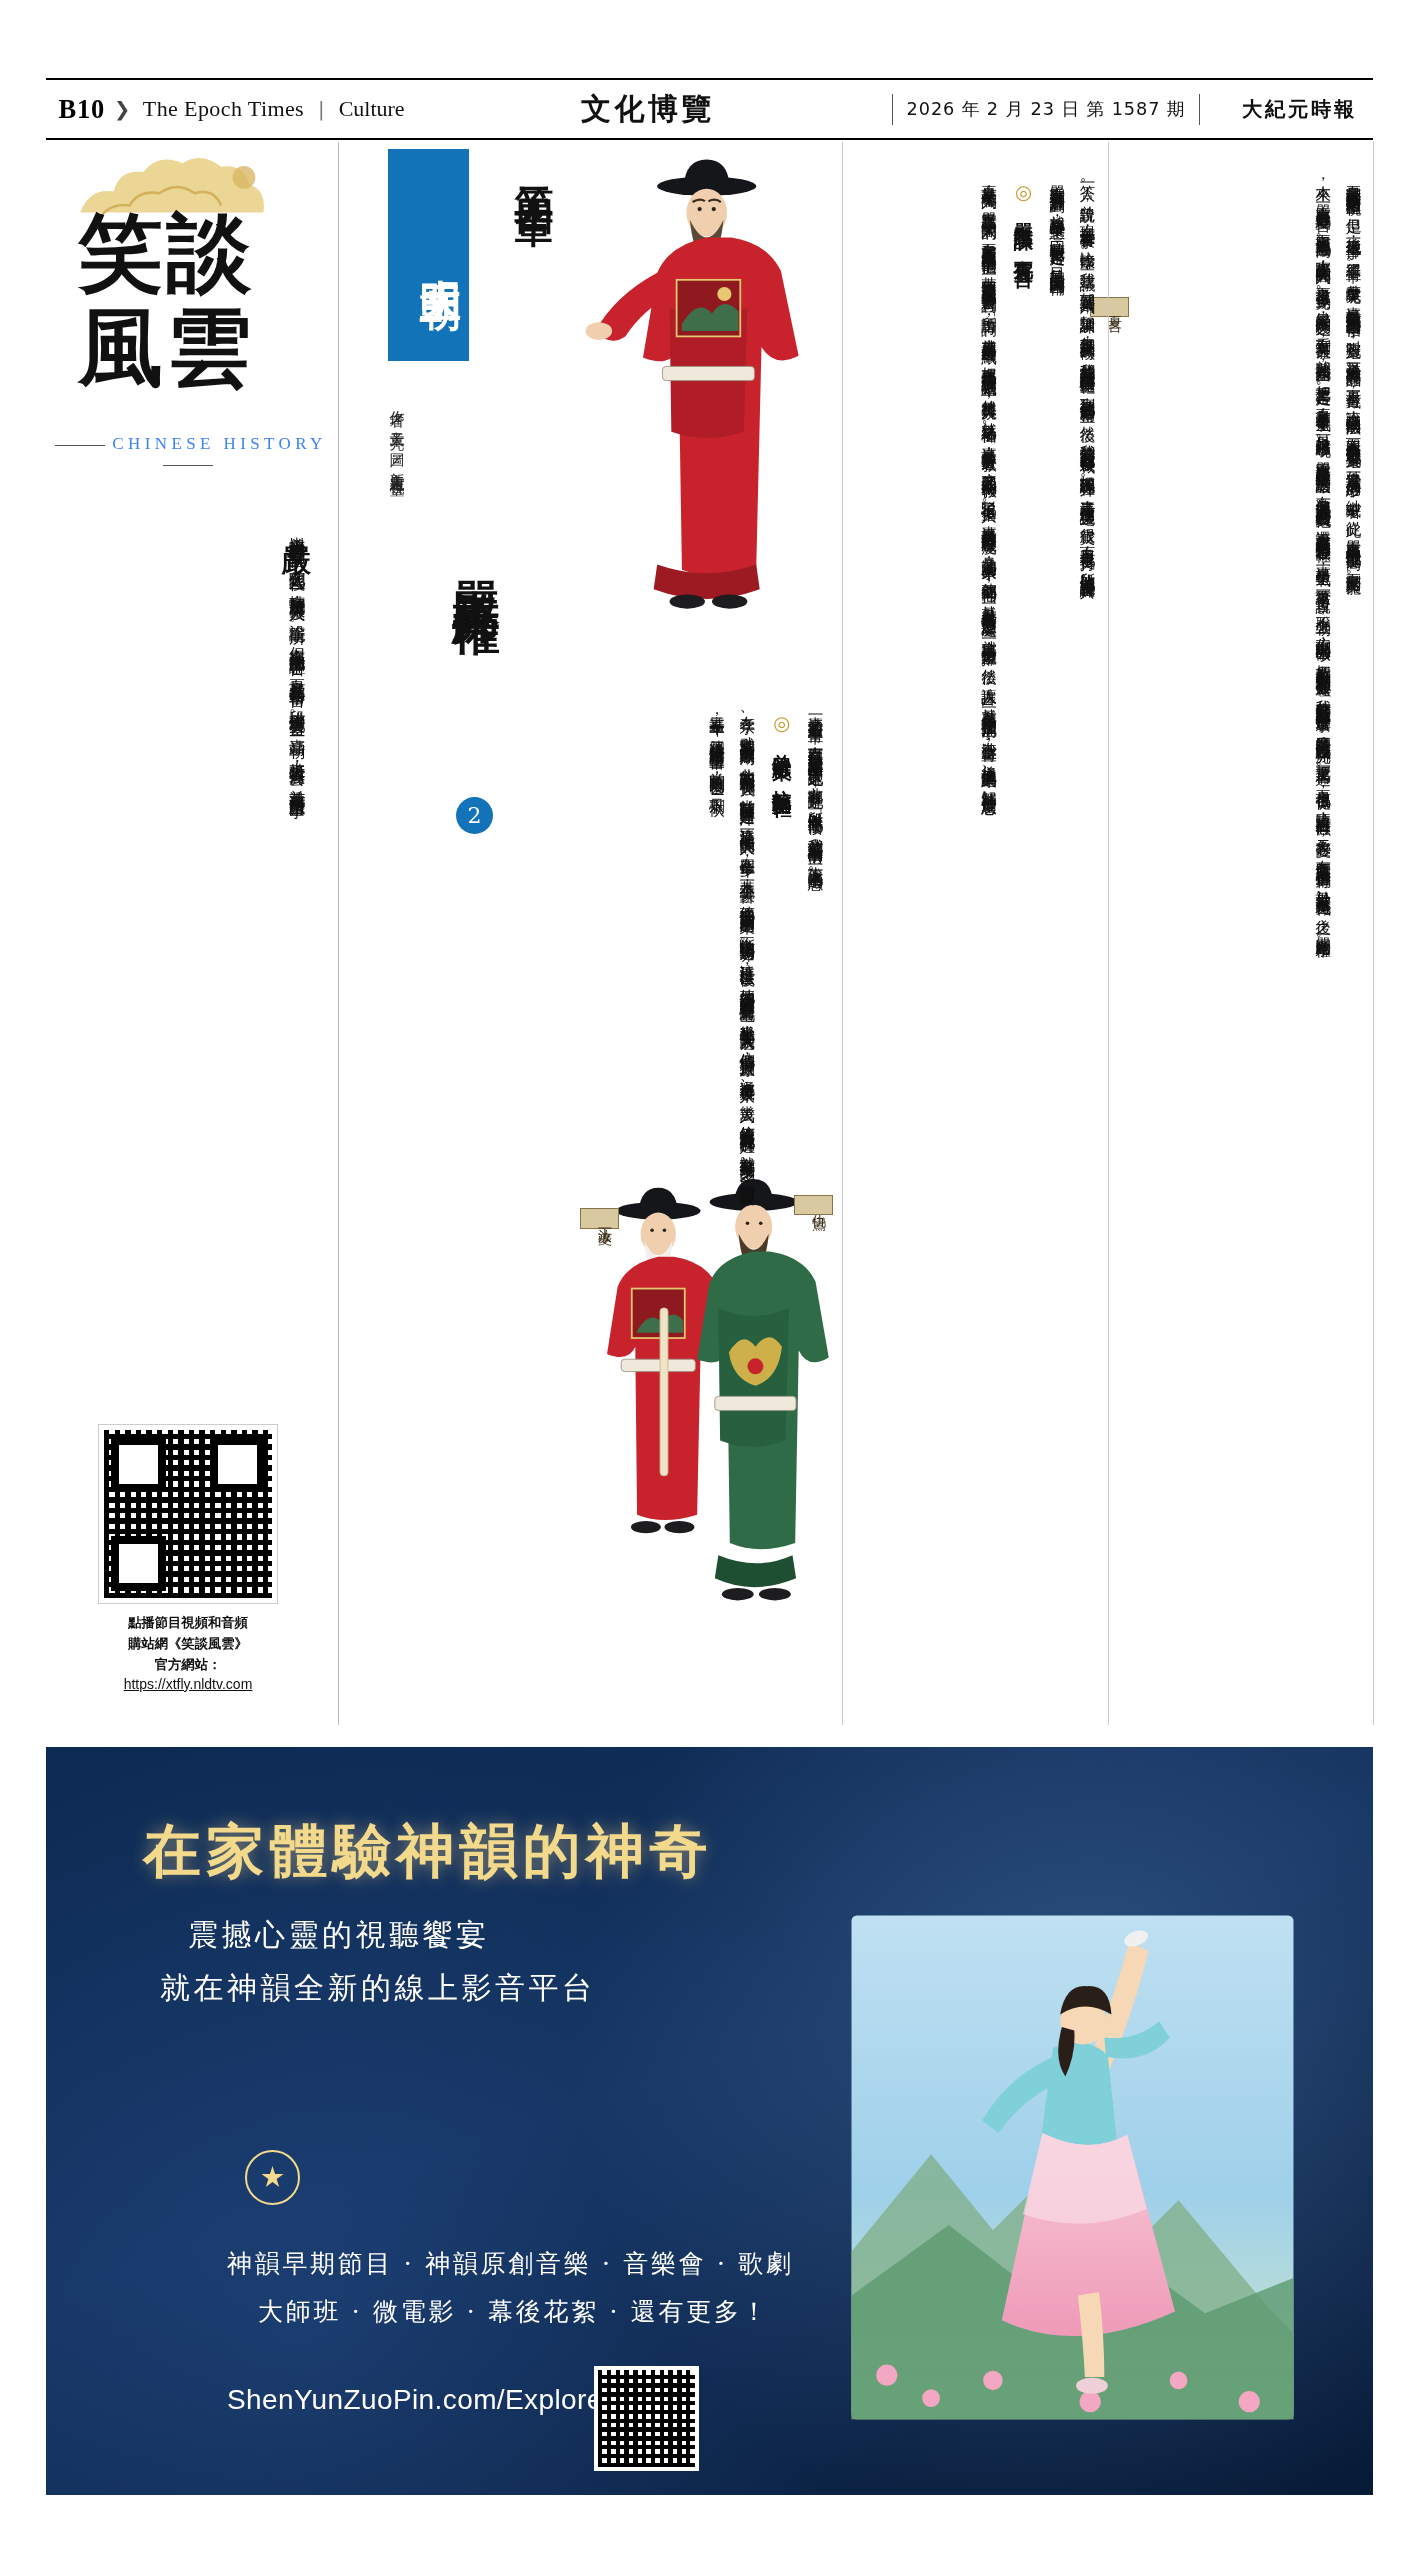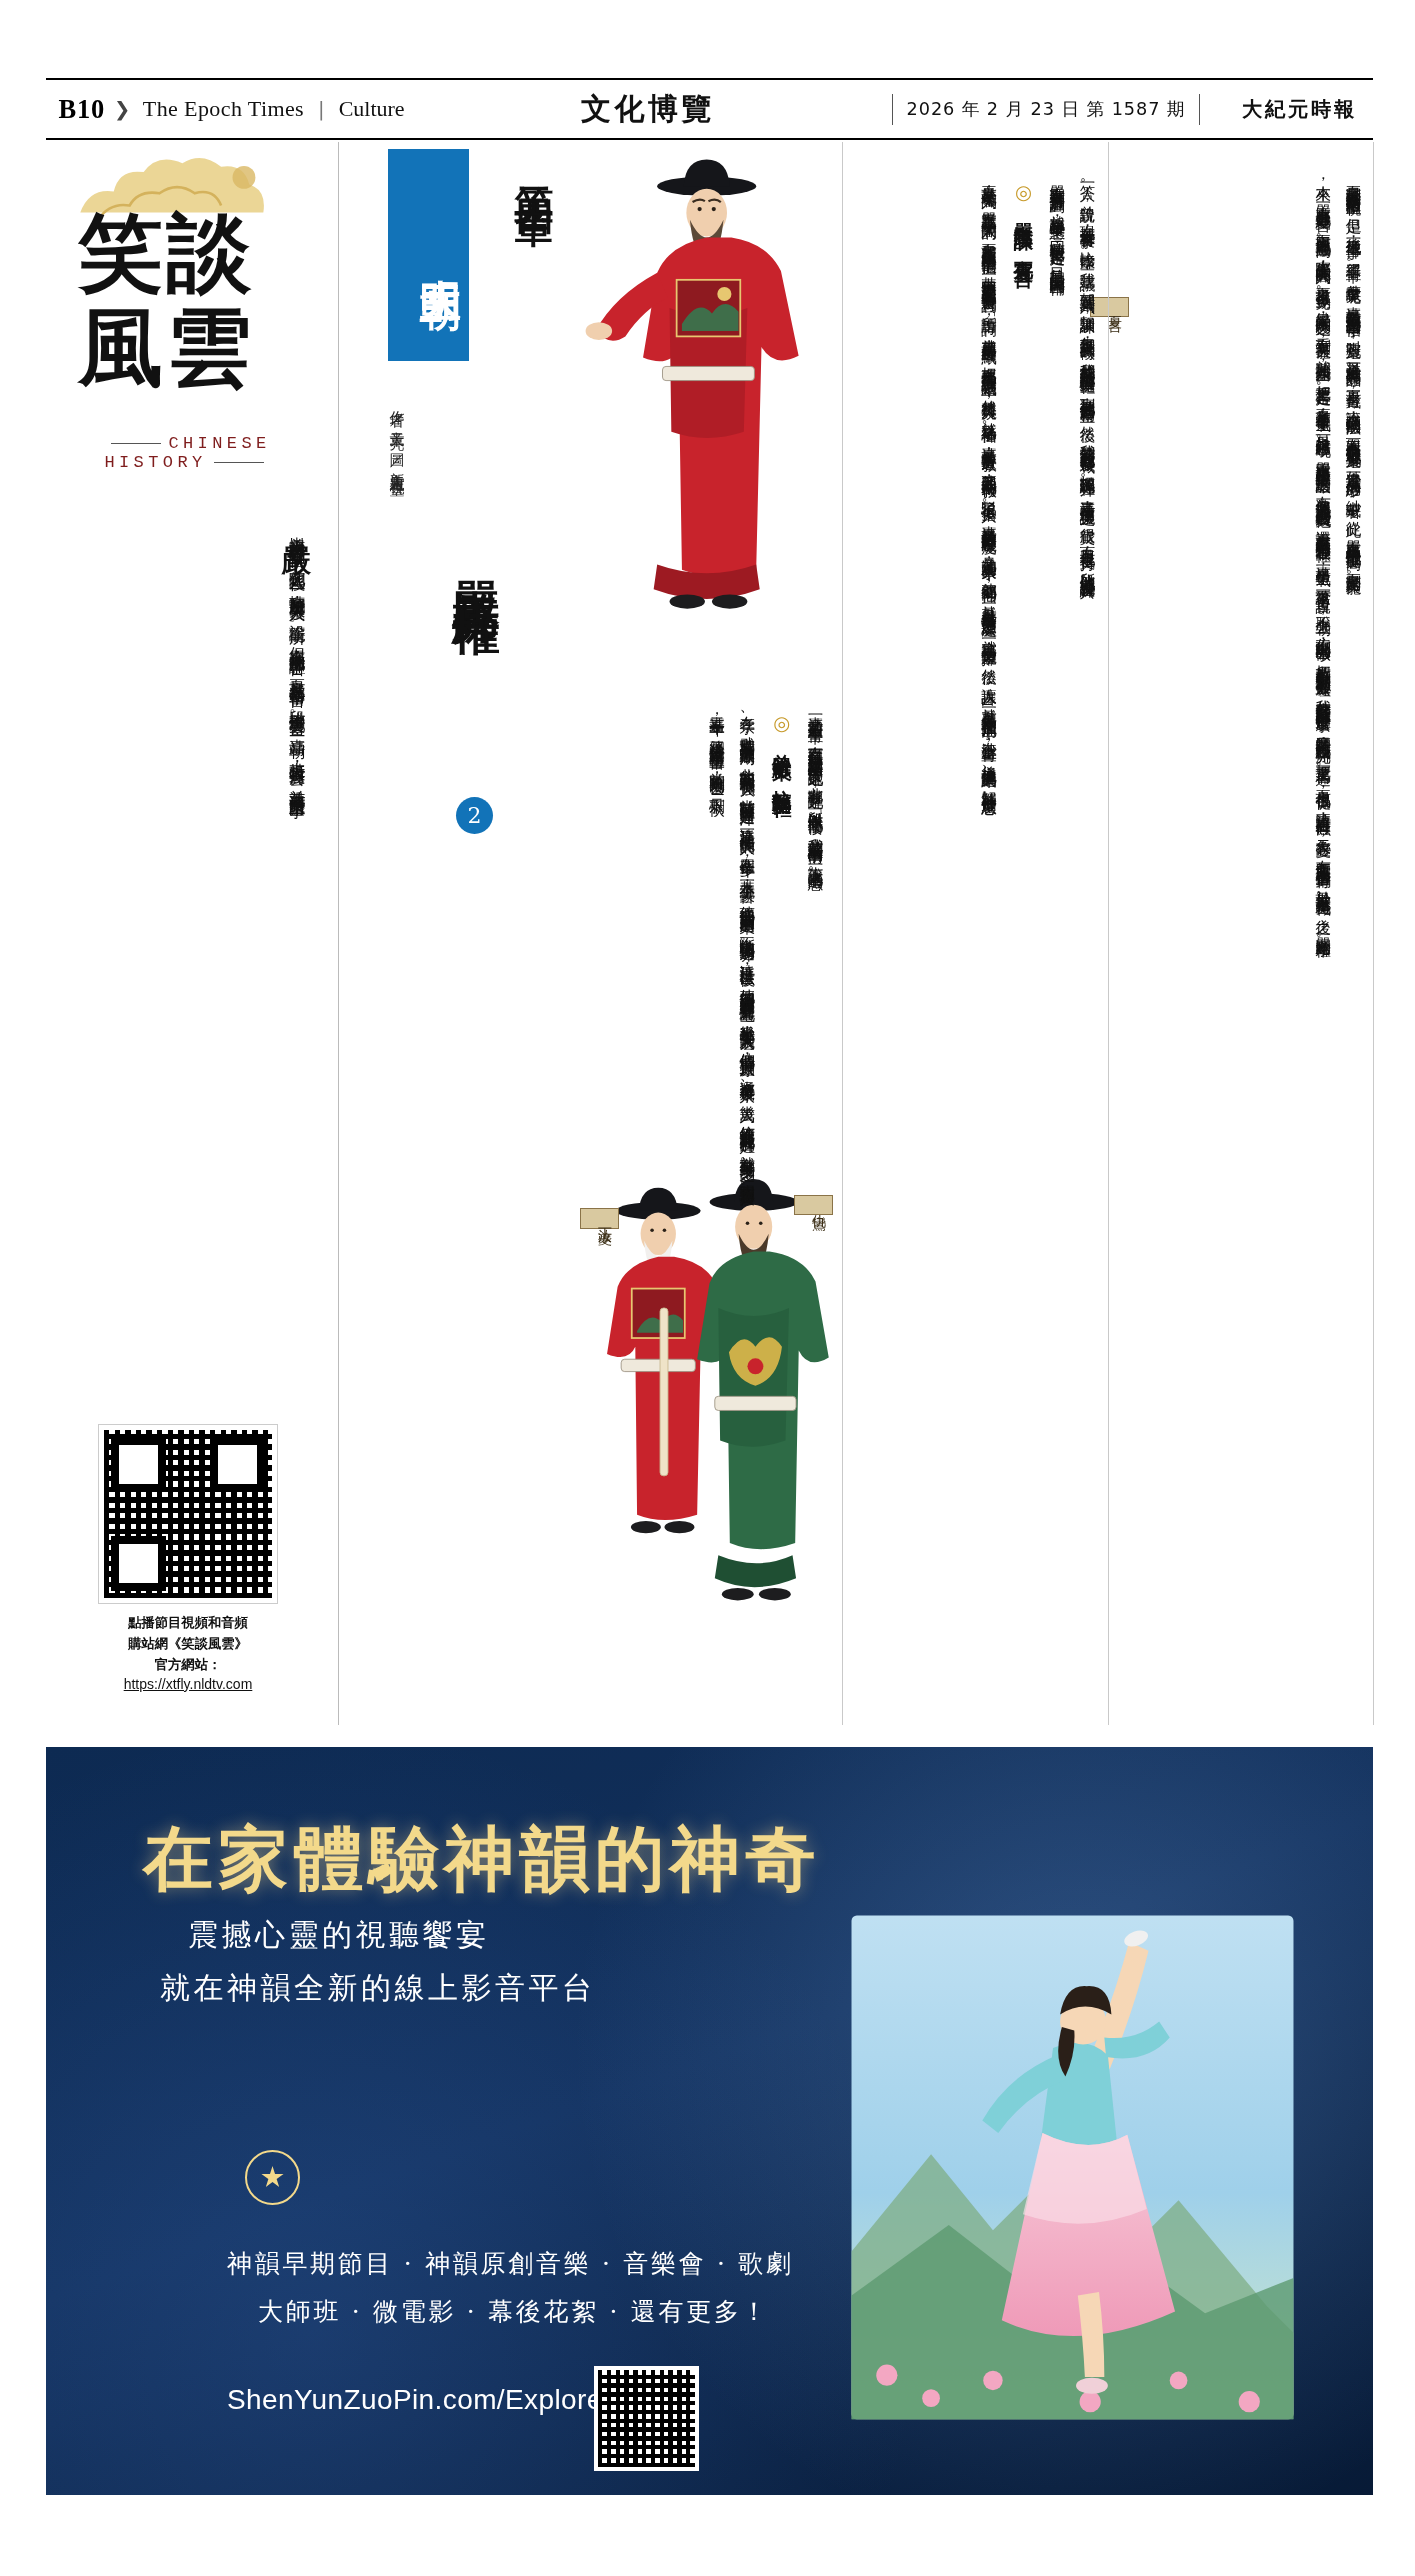--- a/index.html
+++ b/index.html
@@ -119,24 +119,24 @@
     line-height: 1.05;
   }
   .logo-big span { display: block; }
   .logo-l1 { font-size: 85px; letter-spacing: 3.5px; }
   .logo-l2 { font-size: 85px; letter-spacing: 3.5px; margin-top: 5.3px;}
   .logo-en {
     position: absolute;
     left: 0; top: 292px;
     width: 283px;
     text-align: center;
-    font-family: Liberation Mono, monospace;
+    font-family: Liberation Serif, serif;
     font-size: 17px;
     letter-spacing: 4.4px;
-    color: #7f1d1d;
+    color: #3b82f6;
   }
   .logo-en .rule {
     display: inline-block;
     width: 50px; height: 0.9px;
     background: #555;
     vertical-align: middle;
     margin: 0 7px;
   }
 
   .intro-block {
@@ -362,21 +362,21 @@
     left: 0; top: 0; right: 0; bottom: 0;
     background:
       radial-gradient(circle at 78% 40%, rgba(120,170,230,.28), transparent 45%),
       radial-gradient(circle at 20% 78%, rgba(60,110,190,.25), transparent 50%);
     pointer-events: none;
   }
   .ad-title {
     position: absolute;
     left: 97px; top: 66px;
     font-family: "DejaVu Serif", serif;
-    font-size: 70px;
+    font-size: 58px;
     font-weight: bold;
     letter-spacing: 5.3px;
     color: #f3d98b;
     text-shadow: 0 0 16px rgba(255,220,140,.45);
     z-index: 3;
   }
   .ad-sub1, .ad-sub2 {
     position: absolute;
     left: 142px;
     font-family: "DejaVu Serif", serif;

